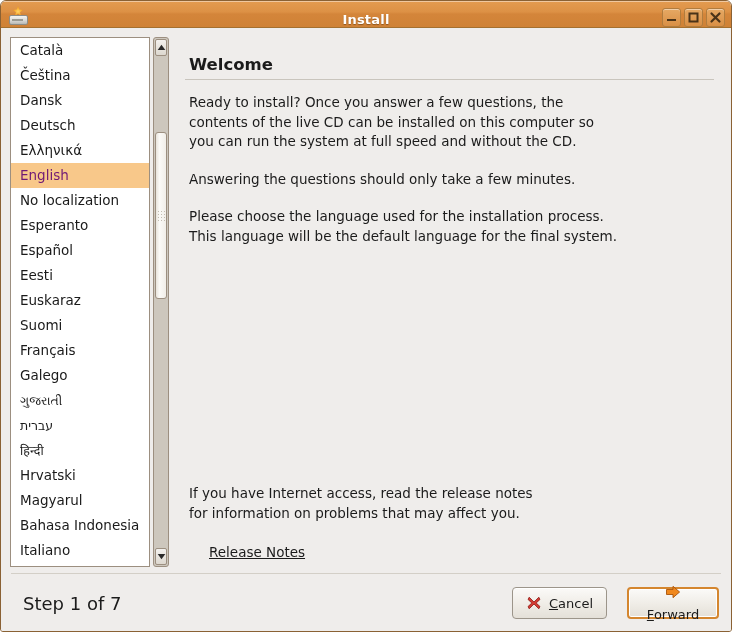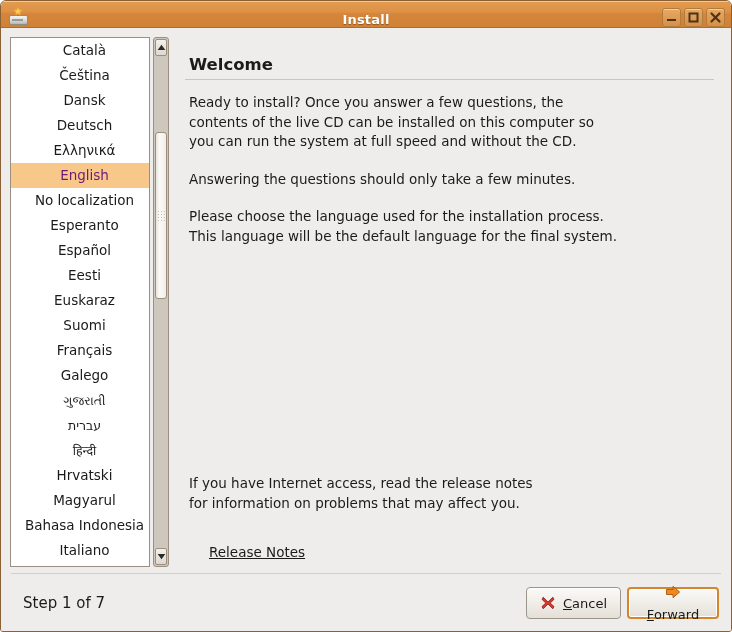--- a/index.html
+++ b/index.html
@@ -129,21 +129,20 @@
   }
   .lang-item {
     height: 25px;
     line-height: 25px;
     padding-left: 9px;
     font-size: 13.5px;
     color: #1a1a1a;
     white-space: nowrap;
     overflow: hidden;
     cursor: default;
-    text-align: center;
   }
   .lang-item.selected {
     background: #f8c88a;
     color: #701a75;
   }
   .lang-item.script {
     font-size: 12.5px;
   }
 
   
@@ -224,21 +223,21 @@
     margin: 0 0 18px 4px;
     white-space: pre-line;
   }
   #bottom-block {
     margin-top: auto;
     margin-bottom: 12px;
   }
   #release-link {
     display: inline-block;
     margin-left: 24px;
-    margin-top: 18px;
+    margin-top: 8px;
     font-size: 13.5px;
     color: #1b1b1b;
     text-decoration: underline;
     cursor: pointer;
   }
 
   
   #footer-sep {
     height: 1px;
     background: #d3cfc7;
@@ -246,28 +245,28 @@
   }
   #footer {
     height: 58px;
     box-sizing: border-box;
     display: flex;
     align-items: center;
     padding: 0 12px 0 22px;
     background: #efedeb;
   }
   #step-label {
-    font-size: 15px;
+    font-size: 18px;
     color: #1b1b1b;
   }
   .btn-group {
     margin-left: auto;
     display: flex;
     align-items: center;
-    gap: 6px;
+    gap: 20px;
   }
   .btn {
     height: 32px;
     box-sizing: border-box;
     min-width: 92px;
     padding: 0 13px;
     display: flex;
     align-items: center;
     justify-content: center;
     gap: 7px;

